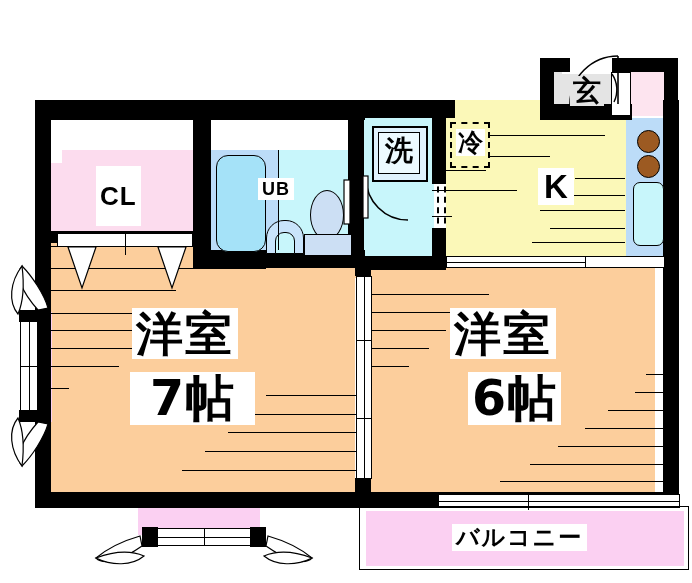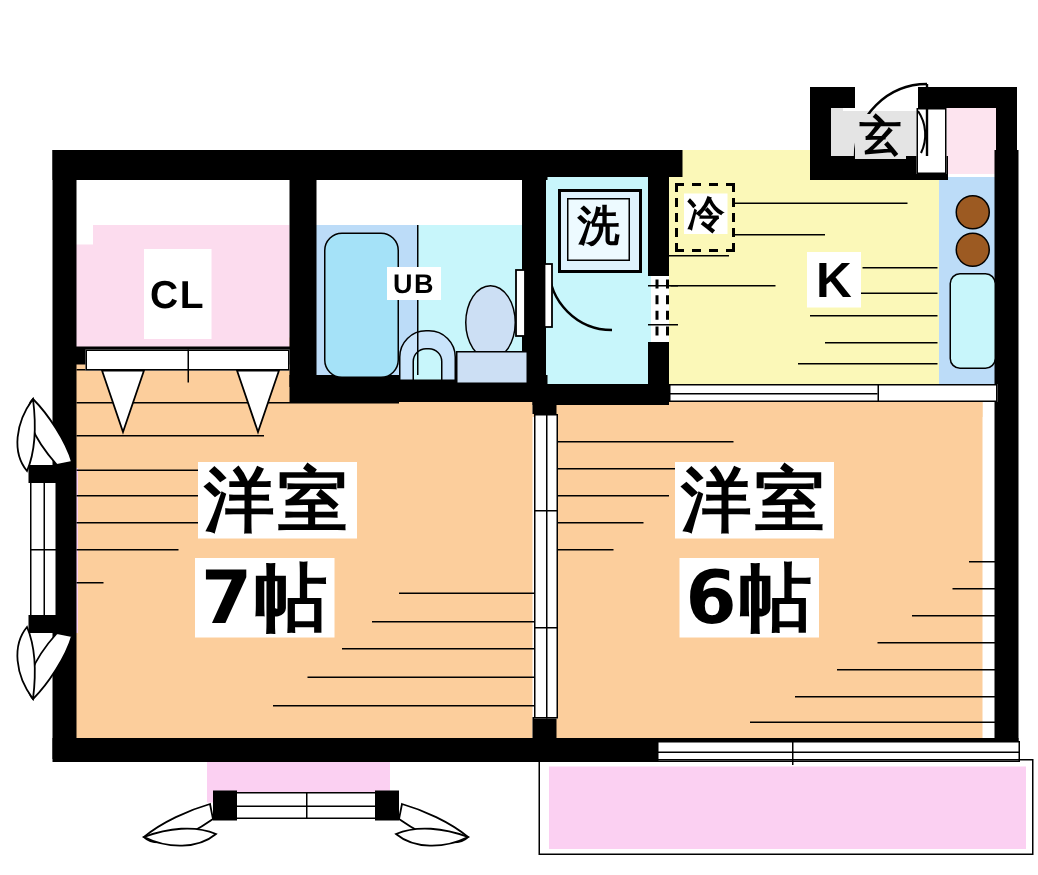--- a/index.html
+++ b/index.html
@@ -233,19 +233,20 @@
   <div class="lbl lbl-cjk lbl-md" style="left:383px;top:136px;padding:1px 2px;background:#edfaff;">洗</div>
 
 
   <div class="lbl lbl-cjk lbl-sm" style="left:456px;top:129px;padding:1px 2px;">冷</div>
 
   <div class="lbl lbl-k" style="left:538px;top:168px;padding:2px 6px;">K</div>
 
   <div class="lbl lbl-cjk lbl-md" style="left:570px;top:76px;padding:1px 3px;background:#e4e4e4;">玄</div>
 
   <div class="lbl lbl-cjk room-name" style="left:132px;top:308px;padding:2px 4px;">洋室</div>
-  <div class="lbl lbl-cjk room-size" style="left:130px;top:372px;padding:2px 4px;">7帖</div>
+  <div class="lbl lbl-cjk room-size" style="left:130px;top:372px;padding:2px 20px;">7帖</div>
 
   <div class="lbl lbl-cjk room-name" style="left:450px;top:308px;padding:2px 4px;">洋室</div>
-  <div class="lbl lbl-cjk room-size" style="left:453px;top:372px;padding:2px 4px;">6帖</div>
-
+  <div class="lbl lbl-cjk room-size" style="left:468px;top:372px;padding:2px 4px;">6帖</div>
+
+  <div class="lbl lbl-cjk lbl-balc" style="left:452px;top:524px;padding:2px 4px;">バルコニー</div>
 
 </div>
 
 </body></html>

